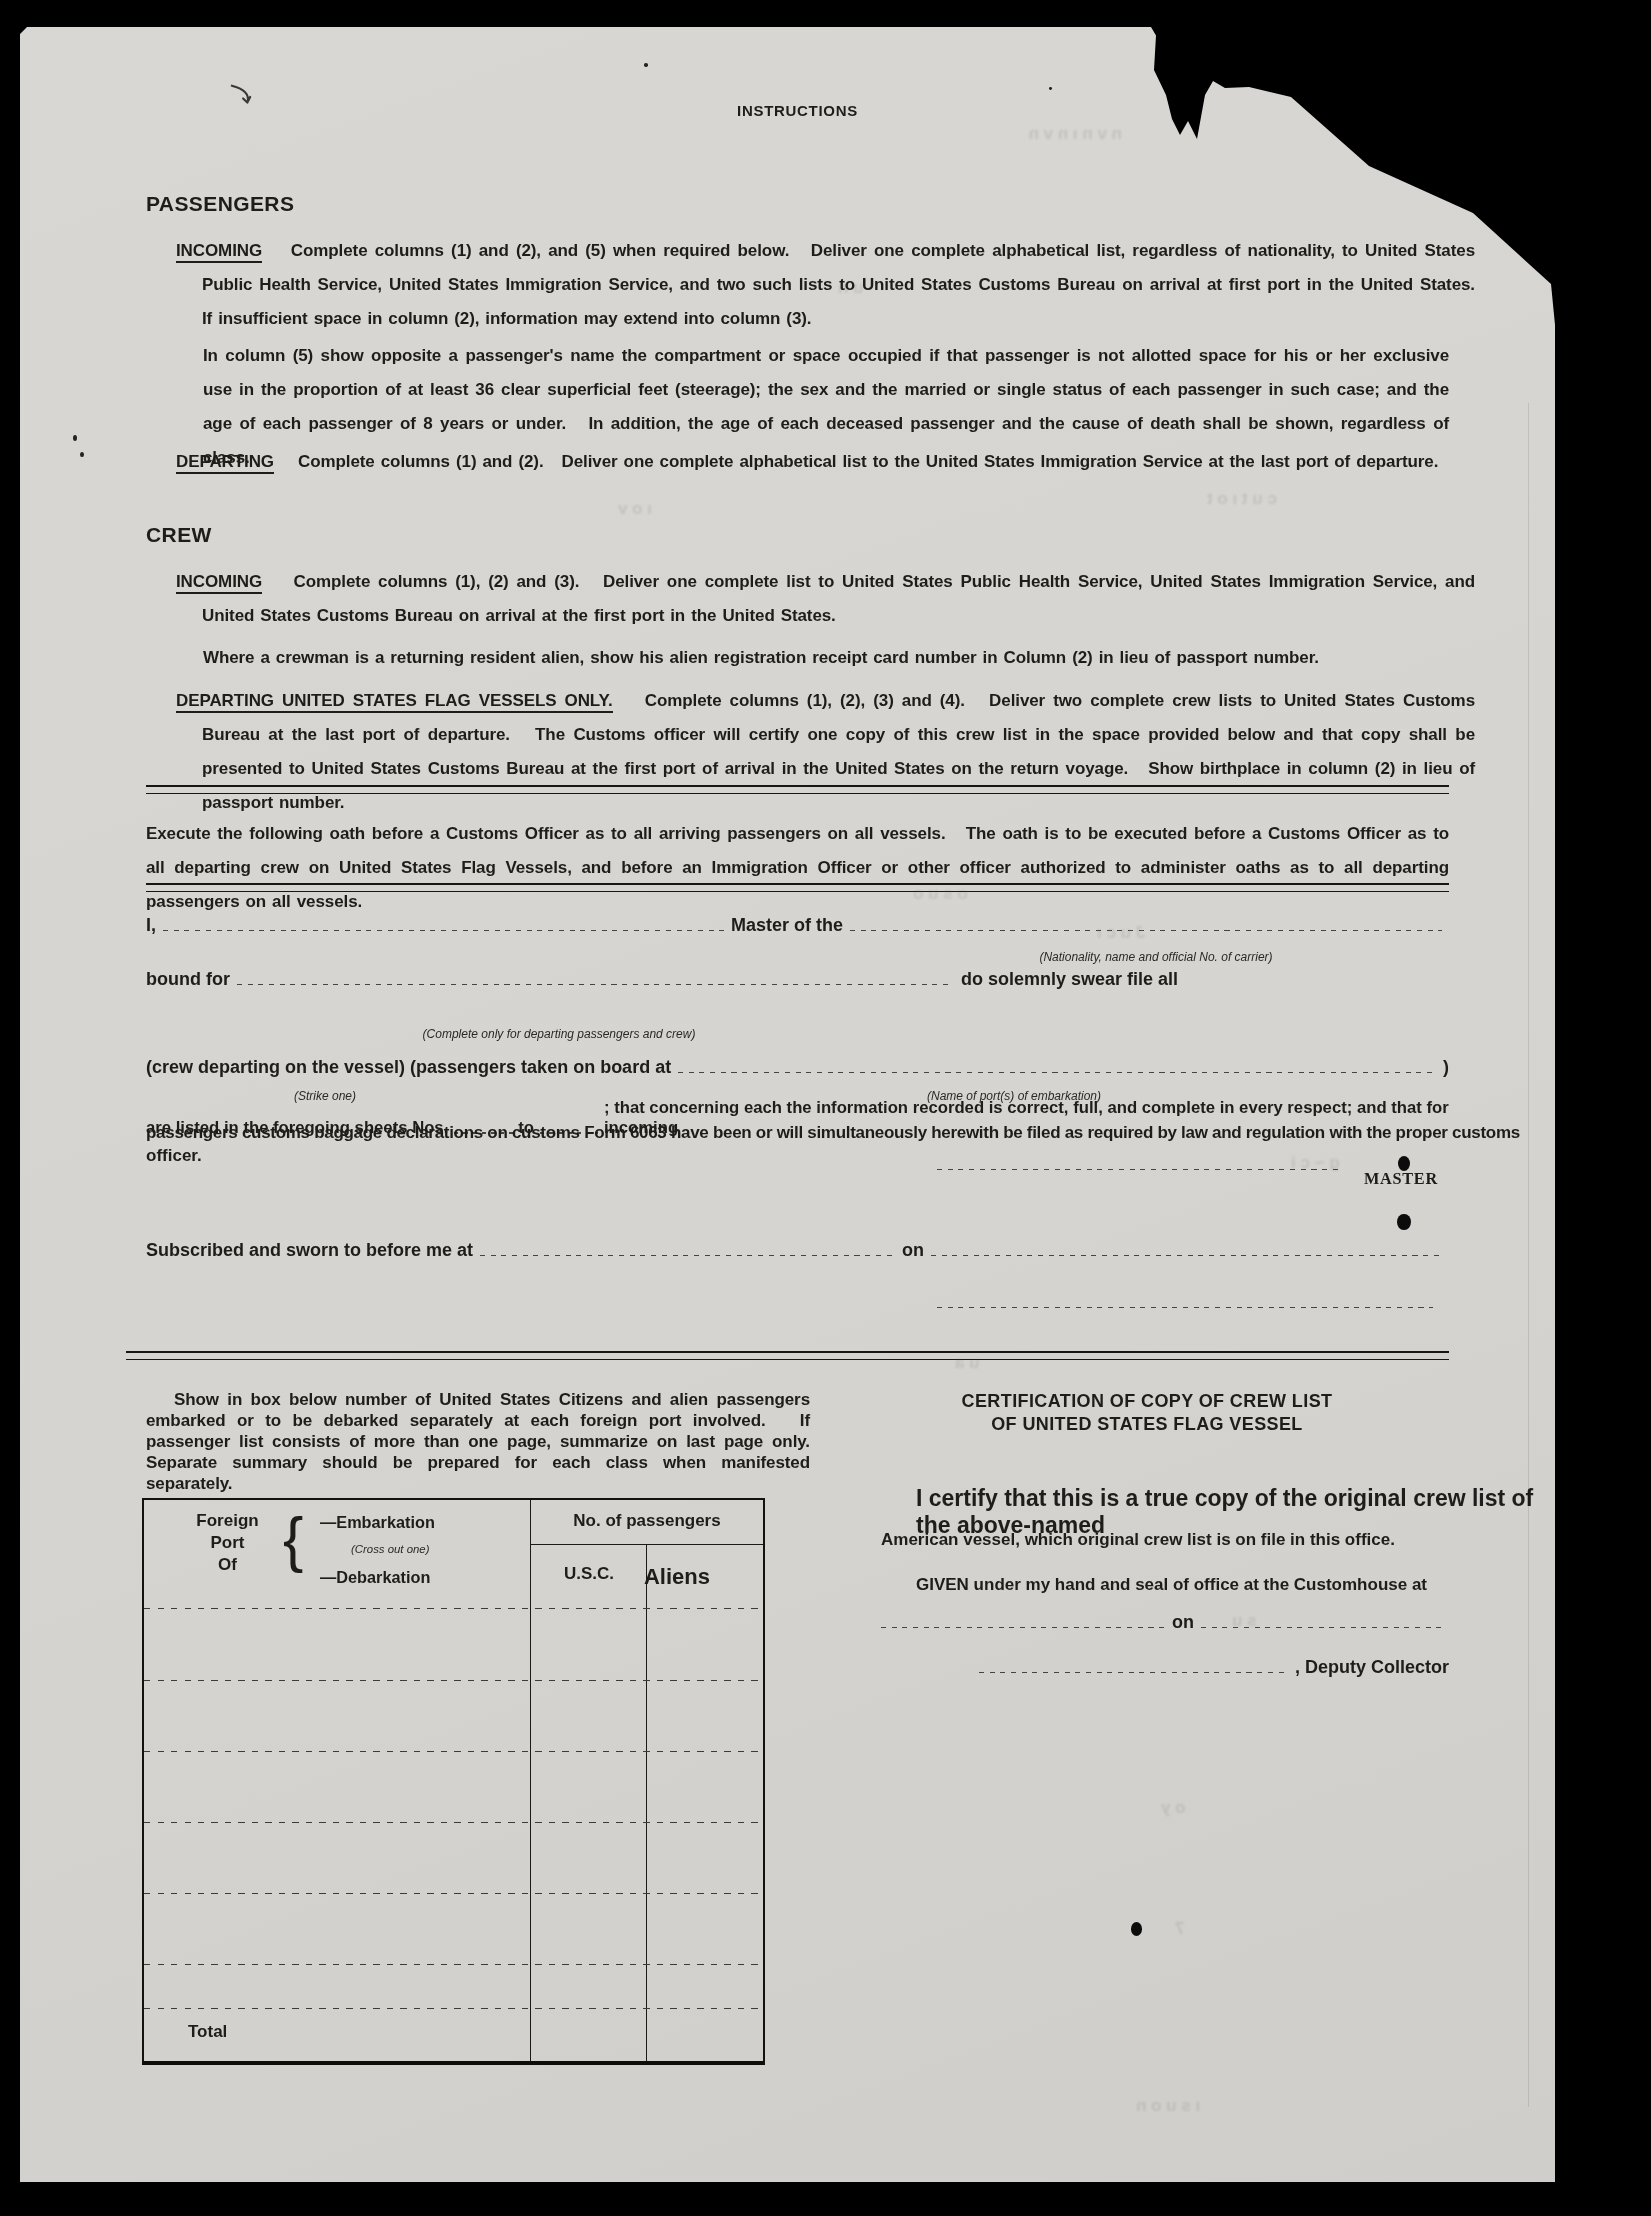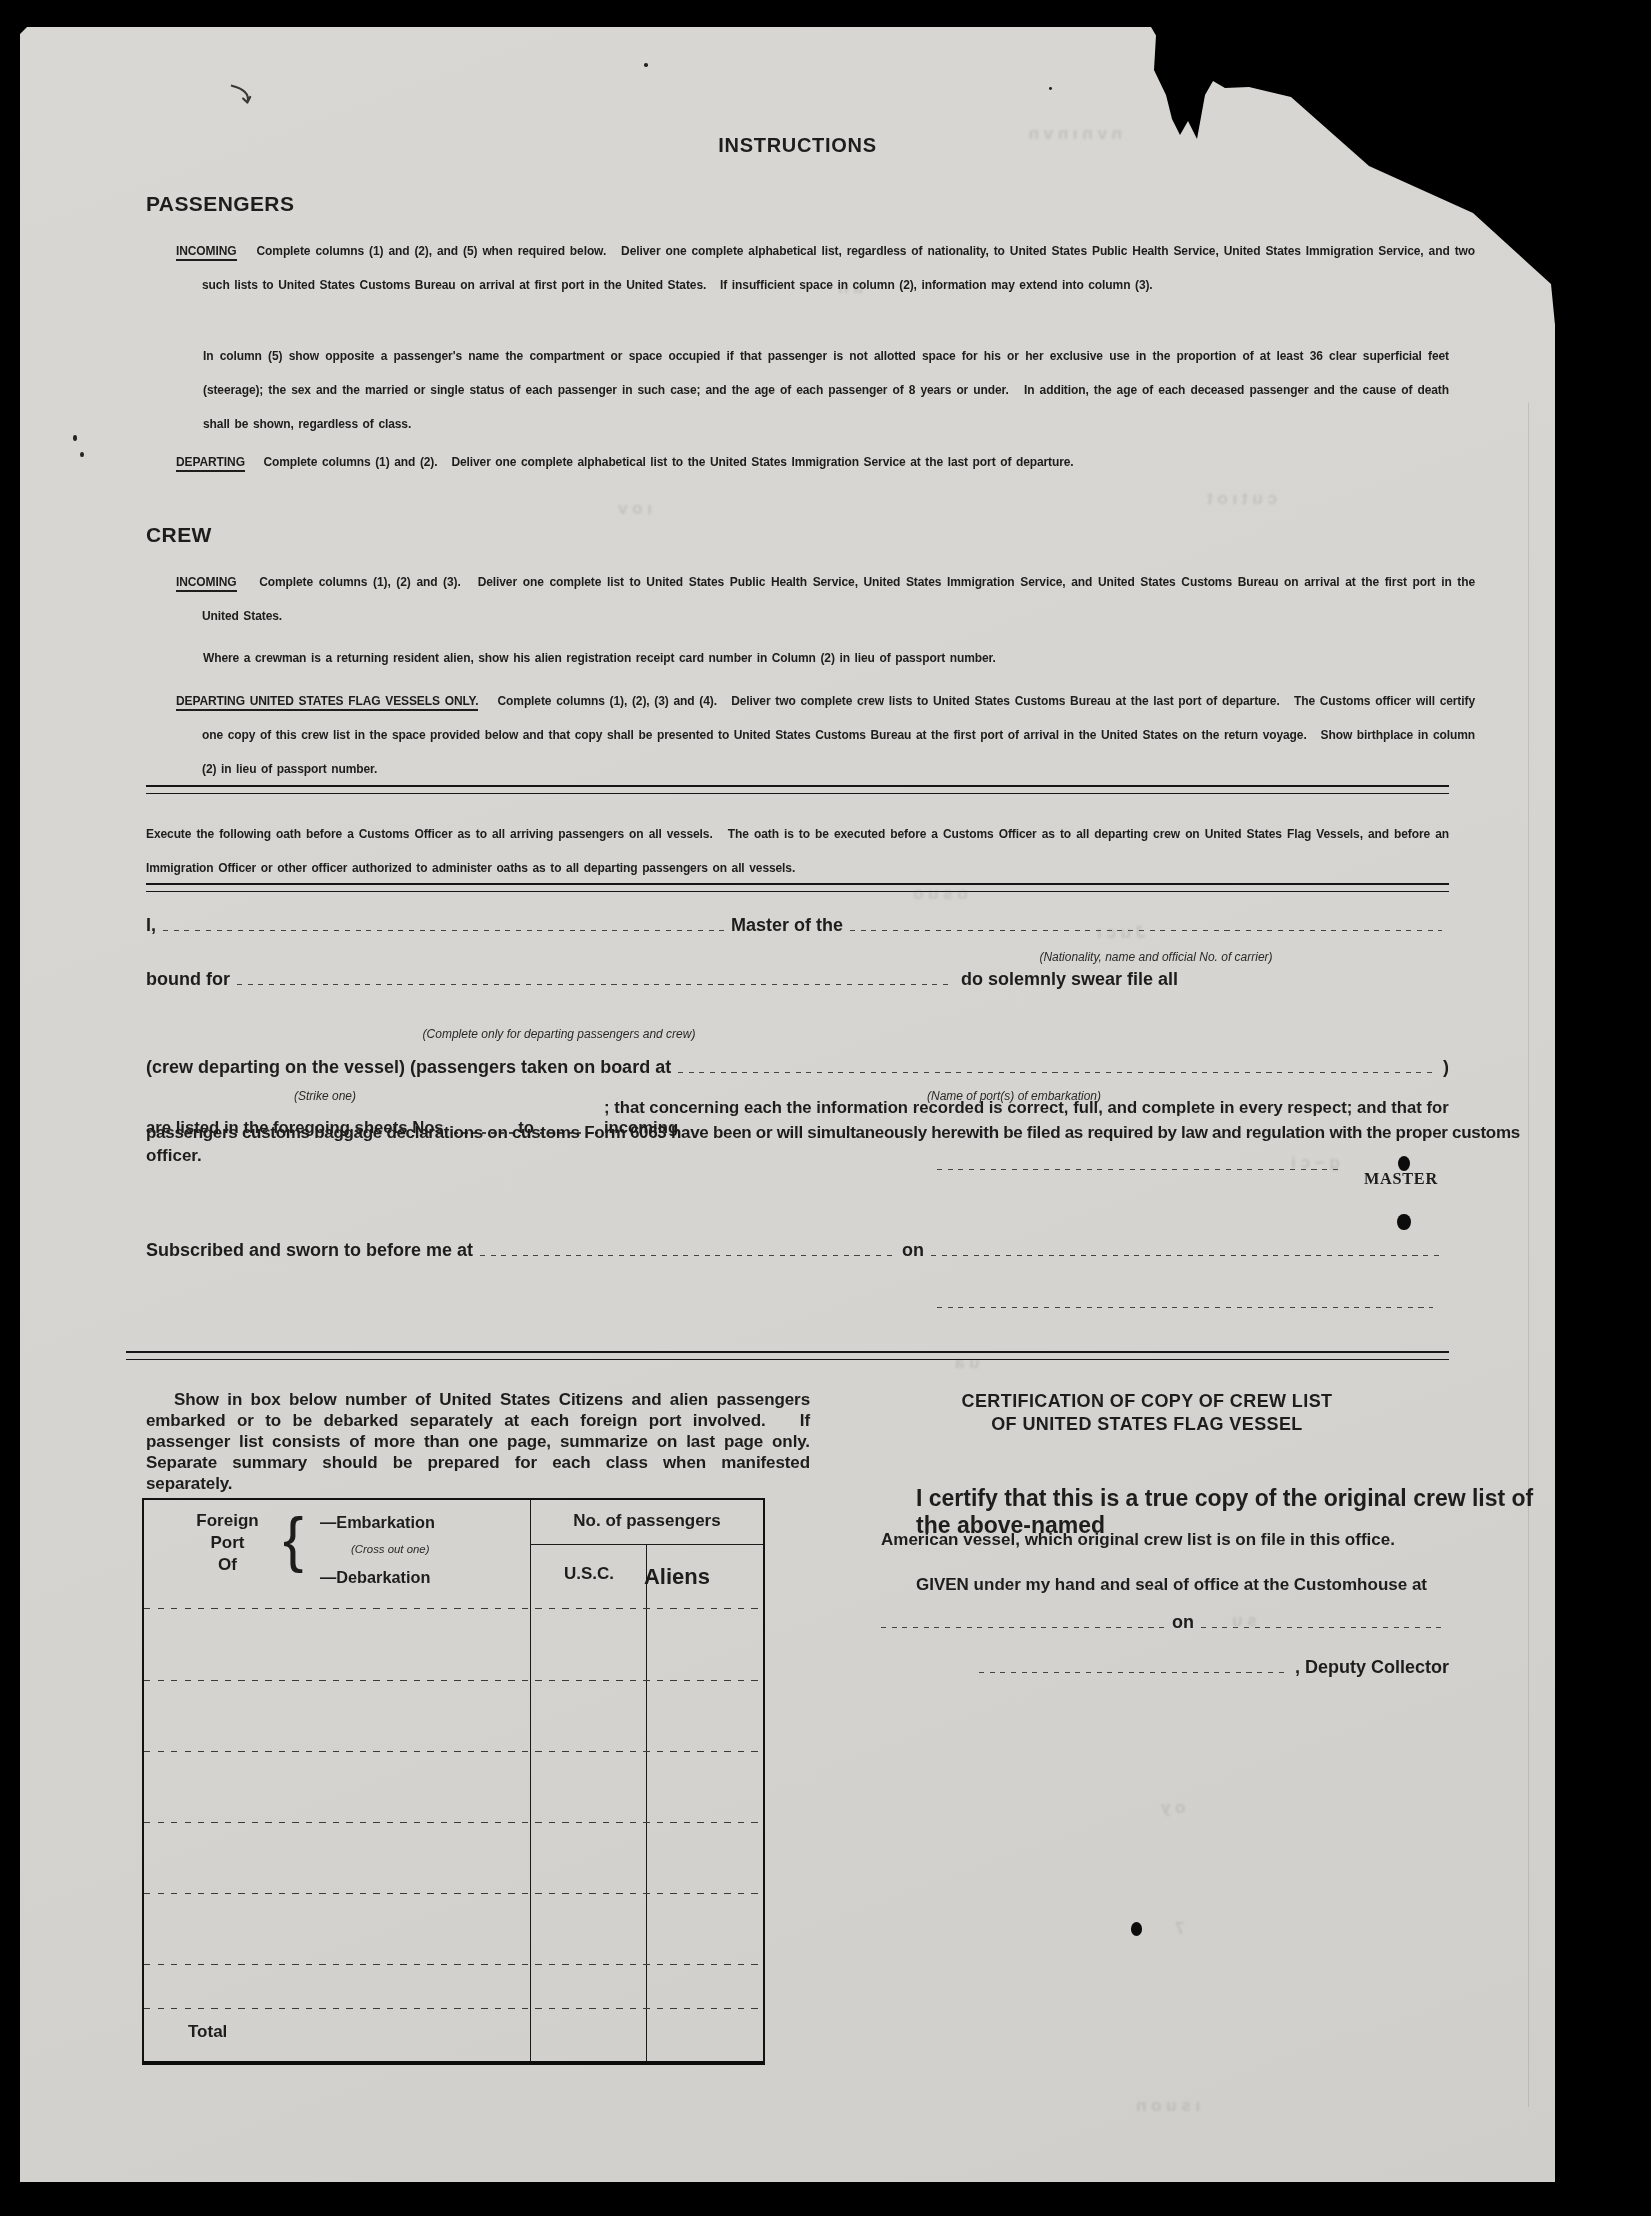--- a/index.html
+++ b/index.html
@@ -7,21 +7,21 @@
        font-family:"Liberation Sans","DejaVu Sans",sans-serif;color:#1e1d1b;}
   #paper{position:absolute;left:20px;top:27px;width:1535px;height:2155px;
          background:linear-gradient(160deg,#d8d7d3 0%,#d5d4d0 55%,#cfcecb 100%);
          clip-path:polygon(0px 7px,7px 0px,1131px 0px,1136px 8.5px,1134px 43px,1146px 68px,
            1152px 92px,1160px 108px,1168px 94px,1177px 112px,1185px 68px,1193px 54px,
            1205px 61px,1229px 60px,1271px 70px,1349px 139px,1453px 186px,1531px 257px,
            1535px 298px,1535px 2155px,0px 2155px);}
   .t{position:absolute;}
   .b{font-weight:700;}
   .u{border-bottom:2.1px solid #1e1d1b;padding-bottom:1.4px;}
-  .para{font-weight:700;font-size:12px;line-height:34px;text-align:justify;
+  .para{font-weight:700;font-size:17px;line-height:34px;text-align:justify;
         white-space:pre-wrap;word-spacing:1.4px;letter-spacing:-0.1px;}
   .tight{line-height:21px;font-size:17px;}
   .head{font-size:21px;font-weight:700;letter-spacing:0.4px;}
   .cap{font-style:italic;font-size:12px;font-weight:400;color:#2a2927;white-space:nowrap;}
   .frow{position:absolute;display:flex;align-items:flex-end;font-weight:700;font-size:18px;}
   .frow .lab{white-space:nowrap;}
   .dots{height:1.4px;margin:0 7px 5px 7px;
         background:repeating-linear-gradient(to right,#45443f 0 5px,transparent 5px 10.7px);}
   .grow{flex:1 1 auto;}
   .drule{position:absolute;height:5.7px;border-top:2.8px solid #161616;border-bottom:1.4px solid #161616;}
@@ -38,21 +38,21 @@
       border-top:2.8px solid #121211;border-left:2.1px solid #121211;
       border-right:2.1px solid #121211;border-bottom:4.3px solid #0d0d0c;}
   .mono-dash{display:inline-block;height:1.4px;margin:0 5.7px 4.3px 5.7px;
       background:repeating-linear-gradient(to right,#45443f 0 4.3px,transparent 4.3px 9.2px);}
 </style>
 </head>
 <body>
 
 <div id="paper">
 
-  <div class="t head ctr" style="left:126px;top:75px;width:1303px;font-size:20px;letter-spacing:0.7px;margin-top:32px;">INSTRUCTIONS</div>
+  <div class="t head ctr" style="left:126px;top:75px;width:1303px;font-size:15px;letter-spacing:0.7px;">INSTRUCTIONS</div>
 
   <div class="t head" style="left:126px;top:165px;">PASSENGERS</div>
 
   <div class="t para" style="left:156px;top:207px;width:1273px;padding-left:26px;text-indent:-26px;"><span class="u">INCOMING</span><span>&nbsp;&nbsp;&nbsp;&nbsp;</span><span>Complete columns (1) and (2), and (5) when required below.   Deliver one complete alphabetical list, regardless of nationality, to United States Public Health Service, United States Immigration Service, and two such lists to United States Customs Bureau on arrival at first port in the United States.   If insufficient space in column (2), information may extend into column (3).</span></div>
 
   <div class="t para" style="left:183px;top:312px;width:1246px;">In column (5) show opposite a passenger's name the compartment or space occupied if that passenger is not allotted space for his or her exclusive use in the proportion of at least 36 clear superficial feet (steerage); the sex and the married or single status of each passenger in such case; and the age of each passenger of 8 years or under.   In addition, the age of each deceased passenger and the cause of death shall be shown, regardless of class.</div>
 
   <div class="t para" style="left:156px;top:418px;width:1273px;padding-left:26px;text-indent:-26px;"><span class="u">DEPARTING</span><span>&nbsp;&nbsp;&nbsp;&nbsp;</span><span>Complete columns (1) and (2).   Deliver one complete alphabetical list to the United States Immigration Service at the last port of departure.</span></div>
 
   <div class="t head" style="left:126px;top:496px;">CREW</div>

